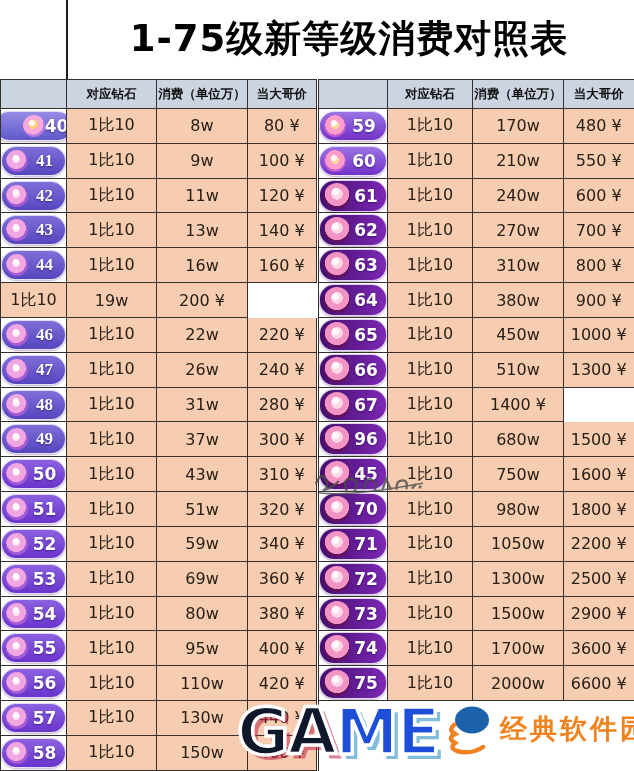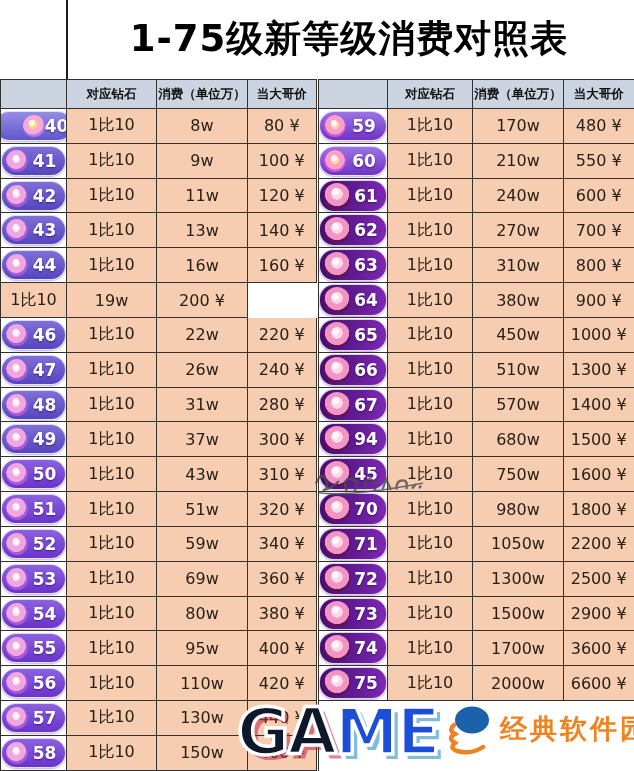--- a/index.html
+++ b/index.html
@@ -20,21 +20,21 @@
          font-size:12.5px;font-weight:700;color:#101010;white-space:nowrap;}
   .cell{border-right:1.5px solid #35302b;border-bottom:1.5px solid #35302b;
         display:flex;align-items:center;justify-content:center;overflow:hidden;}
   .txt{background:#f6cdb0;font-size:16px;color:#2a2018;white-space:nowrap;}
   .badge-cell{background:#ffffff;}
   .badge{display:flex;align-items:center;height:28px;border-radius:15px;padding:0 4px;
          border:1.5px solid rgba(255,255,255,.8);box-shadow:0 1px 2px rgba(60,20,110,.35);}
   .t1,.t2,.t3,.t4{width:58px;}
   .t5{width:62px;height:30px;}
   .t1{background:linear-gradient(180deg,#958ce5,#6058cb);padding-left:28px;}
-  .t2{background:linear-gradient(180deg,#7e6fd9,#5546bf);}
+  .t2{background:linear-gradient(180deg,#7e6fd9,#5546bf);font-family:Liberation Serif, serif;}
   .t3{background:linear-gradient(180deg,#8b61e0,#6a34cc);}
   .t4{background:linear-gradient(180deg,#9a74e4,#7232c8);}
   .t5{background:linear-gradient(90deg,#440e6e,#7d28b5);}
   .gem{flex:0 0 auto;width:22px;height:22px;border-radius:50%;position:relative;}
   .t1 .gem{background:radial-gradient(circle at 46% 42%,#ffd27a 0 26%,#f7a8dc 28% 58%,#b97ae0 60% 100%);}
   .t2 .gem,.t3 .gem{background:radial-gradient(circle at 46% 42%,#ffe3f2 0 20%,#f0a6e0 22% 55%,#a55cd4 57% 100%);}
   .t4 .gem{background:radial-gradient(circle at 50% 45%,#ffd9a0 0 24%,#ff9ecb 26% 58%,#c25cd0 60% 100%);}
   .t5 .gem{width:26px;height:26px;background:radial-gradient(circle at 50% 42%,#ffd8e8 0 28%,#f294c4 30% 60%,#61125f 62% 100%);}
   .gem::after{content:"";position:absolute;left:30%;top:22%;width:26%;height:26%;
               background:rgba(255,255,255,.85);border-radius:50%;transform:rotate(45deg);}
@@ -371,28 +371,27 @@
             <div class="cell txt">1300 ¥</div>
           </div>
           <div class="row R">
             <div class="cell badge-cell">
               <div class="badge t5">
                 <span class="gem"></span>
                 <span class="num">67</span>
               </div>
             </div>
             <div class="cell txt">1比10</div>
-            <div class="cell txt">570w</div>
             <div class="cell txt">1400 ¥</div>
           </div>
           <div class="row R">
             <div class="cell badge-cell">
               <div class="badge t5">
                 <span class="gem"></span>
-                <span class="num">94</span>
+                <span class="num">96</span>
               </div>
             </div>
             <div class="cell txt">1比10</div>
             <div class="cell txt">680w</div>
             <div class="cell txt">1500 ¥</div>
           </div>
           <div class="row R">
             <div class="cell badge-cell">
               <div class="badge t5">
                 <span class="gem"></span>

